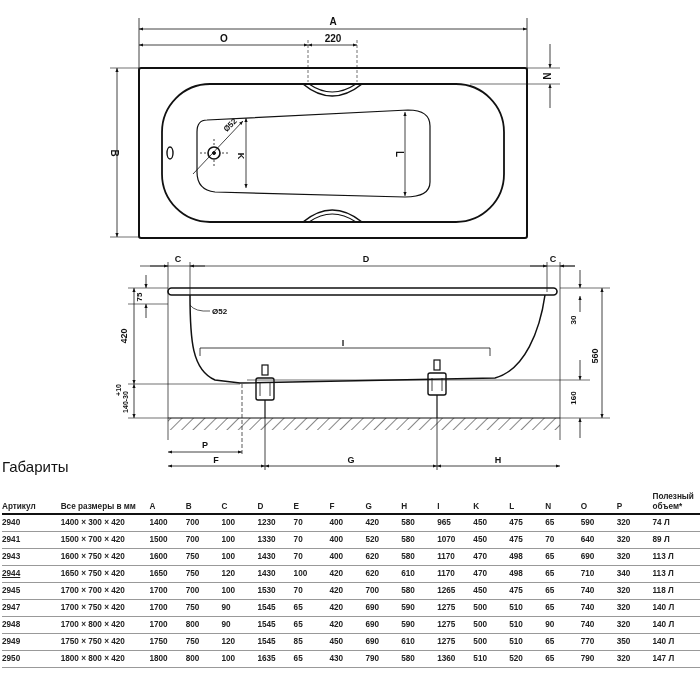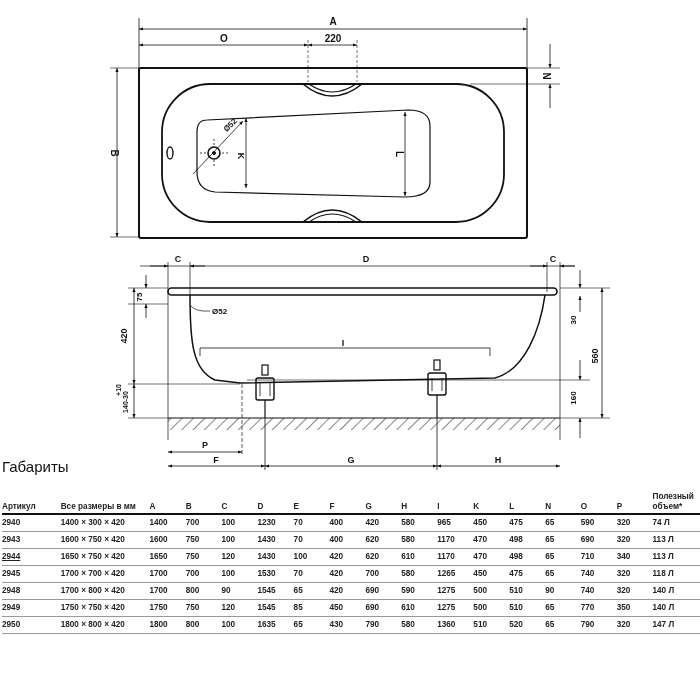--- a/index.html
+++ b/index.html
@@ -220,20 +220,39 @@
         <td style="padding-right: 6px;">580</td>
         <td style="padding-right: 6px;">965</td>
         <td style="padding-right: 6px;">450</td>
         <td style="padding-right: 6px;">475</td>
         <td style="padding-right: 6px;">65</td>
         <td style="padding-right: 6px;">590</td>
         <td style="padding-right: 6px;">320</td>
         <td style="padding-right: 22px;">74 Л</td>
       </tr>
       <tr>
+        <td style="padding-right: 6px;">2941</td>
+        <td style="padding-right: 6px;">1500 × 700 × 420</td>
+        <td style="padding-right: 6px;">1500</td>
+        <td style="padding-right: 6px;">700</td>
+        <td style="padding-right: 6px;">100</td>
+        <td style="padding-right: 6px;">1330</td>
+        <td style="padding-right: 6px;">70</td>
+        <td style="padding-right: 6px;">400</td>
+        <td style="padding-right: 6px;">520</td>
+        <td style="padding-right: 6px;">580</td>
+        <td style="padding-right: 6px;">1070</td>
+        <td style="padding-right: 6px;">450</td>
+        <td style="padding-right: 6px;">475</td>
+        <td style="padding-right: 6px;">70</td>
+        <td style="padding-right: 6px;">640</td>
+        <td style="padding-right: 6px;">320</td>
+        <td style="padding-right: 6px;">89 Л</td>
+      </tr>
+      <tr>
         <td style="padding-right: 6px;">2943</td>
         <td style="padding-right: 6px;">1600 × 750 × 420</td>
         <td style="padding-right: 6px;">1600</td>
         <td style="padding-right: 6px;">750</td>
         <td style="padding-right: 6px;">100</td>
         <td style="padding-right: 6px;">1430</td>
         <td style="padding-right: 6px;">70</td>
         <td style="padding-right: 6px;">400</td>
         <td style="padding-right: 6px;">620</td>
         <td style="padding-right: 6px;">580</td>
@@ -275,20 +294,39 @@
         <td style="padding-right: 6px;">420</td>
         <td style="padding-right: 6px;">700</td>
         <td style="padding-right: 6px;">580</td>
         <td style="padding-right: 6px;">1265</td>
         <td style="padding-right: 6px;">450</td>
         <td style="padding-right: 6px;">475</td>
         <td style="padding-right: 6px;">65</td>
         <td style="padding-right: 6px;">740</td>
         <td style="padding-right: 6px;">320</td>
         <td style="padding-right: 6px;">118 Л</td>
+      </tr>
+      <tr>
+        <td style="padding-right: 6px;">2947</td>
+        <td style="padding-right: 6px;">1700 × 750 × 420</td>
+        <td style="padding-right: 6px;">1700</td>
+        <td style="padding-right: 6px;">750</td>
+        <td style="padding-right: 6px;">90</td>
+        <td style="padding-right: 6px;">1545</td>
+        <td style="padding-right: 6px;">65</td>
+        <td style="padding-right: 6px;">420</td>
+        <td style="padding-right: 6px;">690</td>
+        <td style="padding-right: 6px;">590</td>
+        <td style="padding-right: 6px;">1275</td>
+        <td style="padding-right: 6px;">500</td>
+        <td style="padding-right: 6px;">510</td>
+        <td style="padding-right: 6px;">65</td>
+        <td style="padding-right: 6px;">740</td>
+        <td style="padding-right: 6px;">320</td>
+        <td style="padding-right: 6px;">140 Л</td>
       </tr>
       <tr>
         <td style="padding-right: 6px;">2948</td>
         <td style="padding-right: 6px;">1700 × 800 × 420</td>
         <td style="padding-right: 6px;">1700</td>
         <td style="padding-right: 6px;">800</td>
         <td style="padding-right: 6px;">90</td>
         <td style="padding-right: 6px;">1545</td>
         <td style="padding-right: 6px;">65</td>
         <td style="padding-right: 6px;">420</td>

